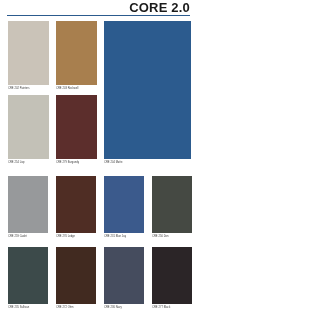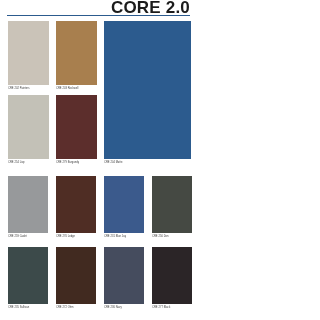--- a/index.html
+++ b/index.html
@@ -20,21 +20,21 @@
     position: absolute;
     left: 0;
     top: 0;
     width: 197px;
     height: 16px;
   }
   .header-title {
     position: absolute;
     right: 7px;
     top: 1px;
-    font-size: 17px;
+    font-size: 13px;
     font-weight: bold;
     letter-spacing: 0.2px;
     color: #1b1b1b;
     line-height: 13px;
     white-space: nowrap;
   }
   .header-rule {
     position: absolute;
     left: 7px;
     top: 15px;

